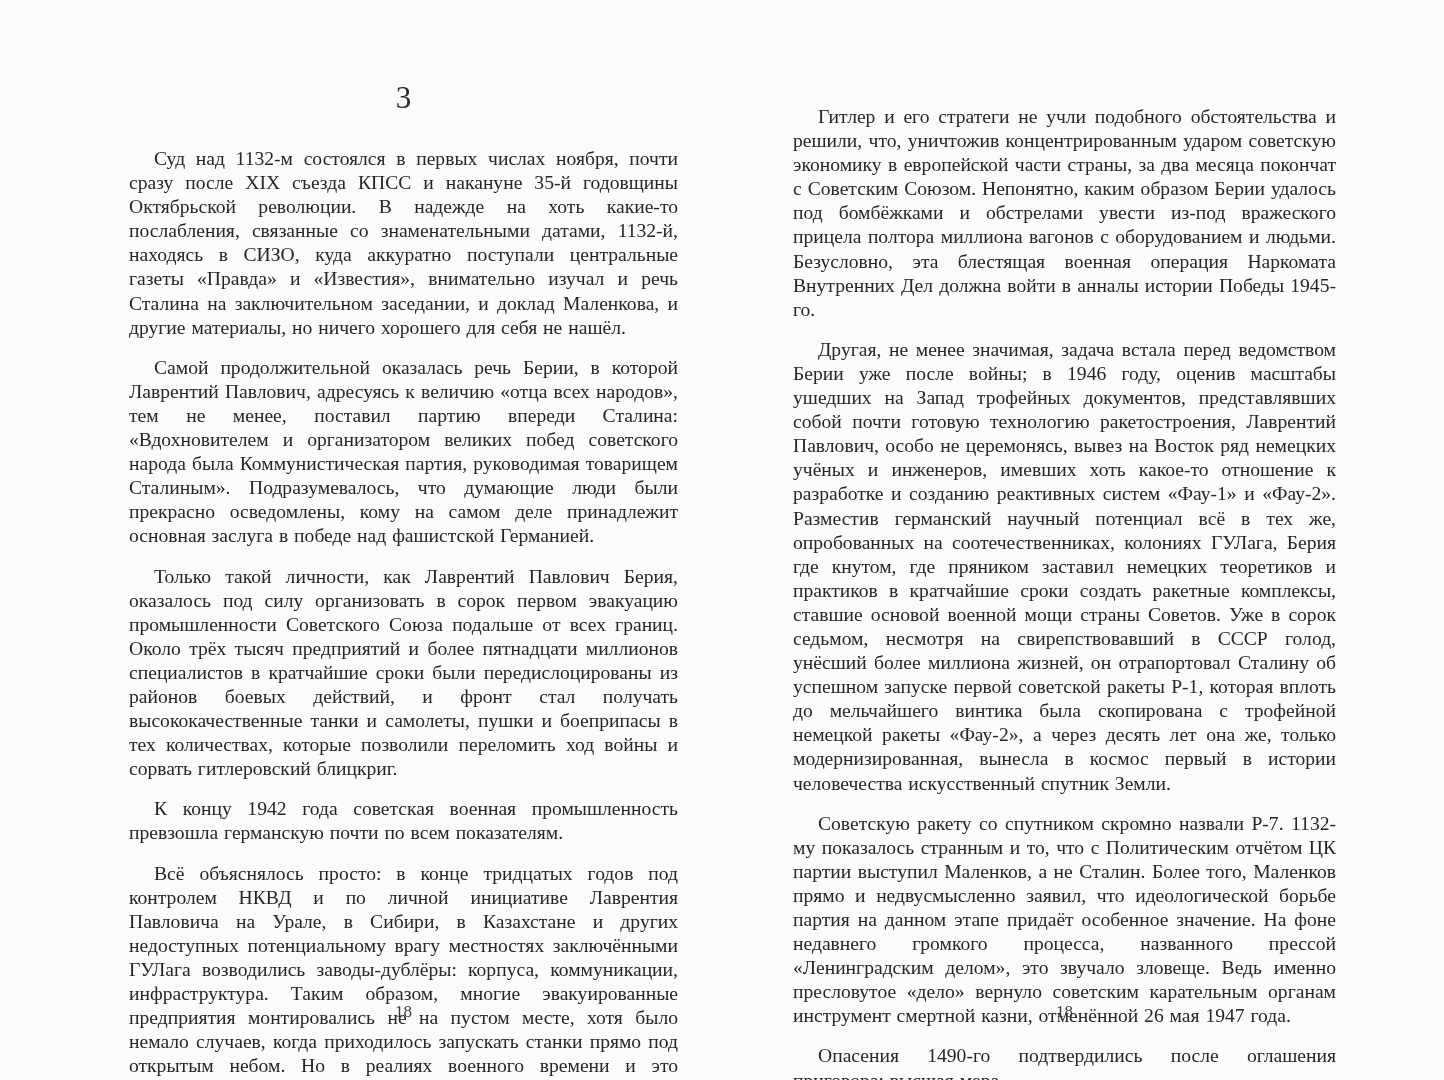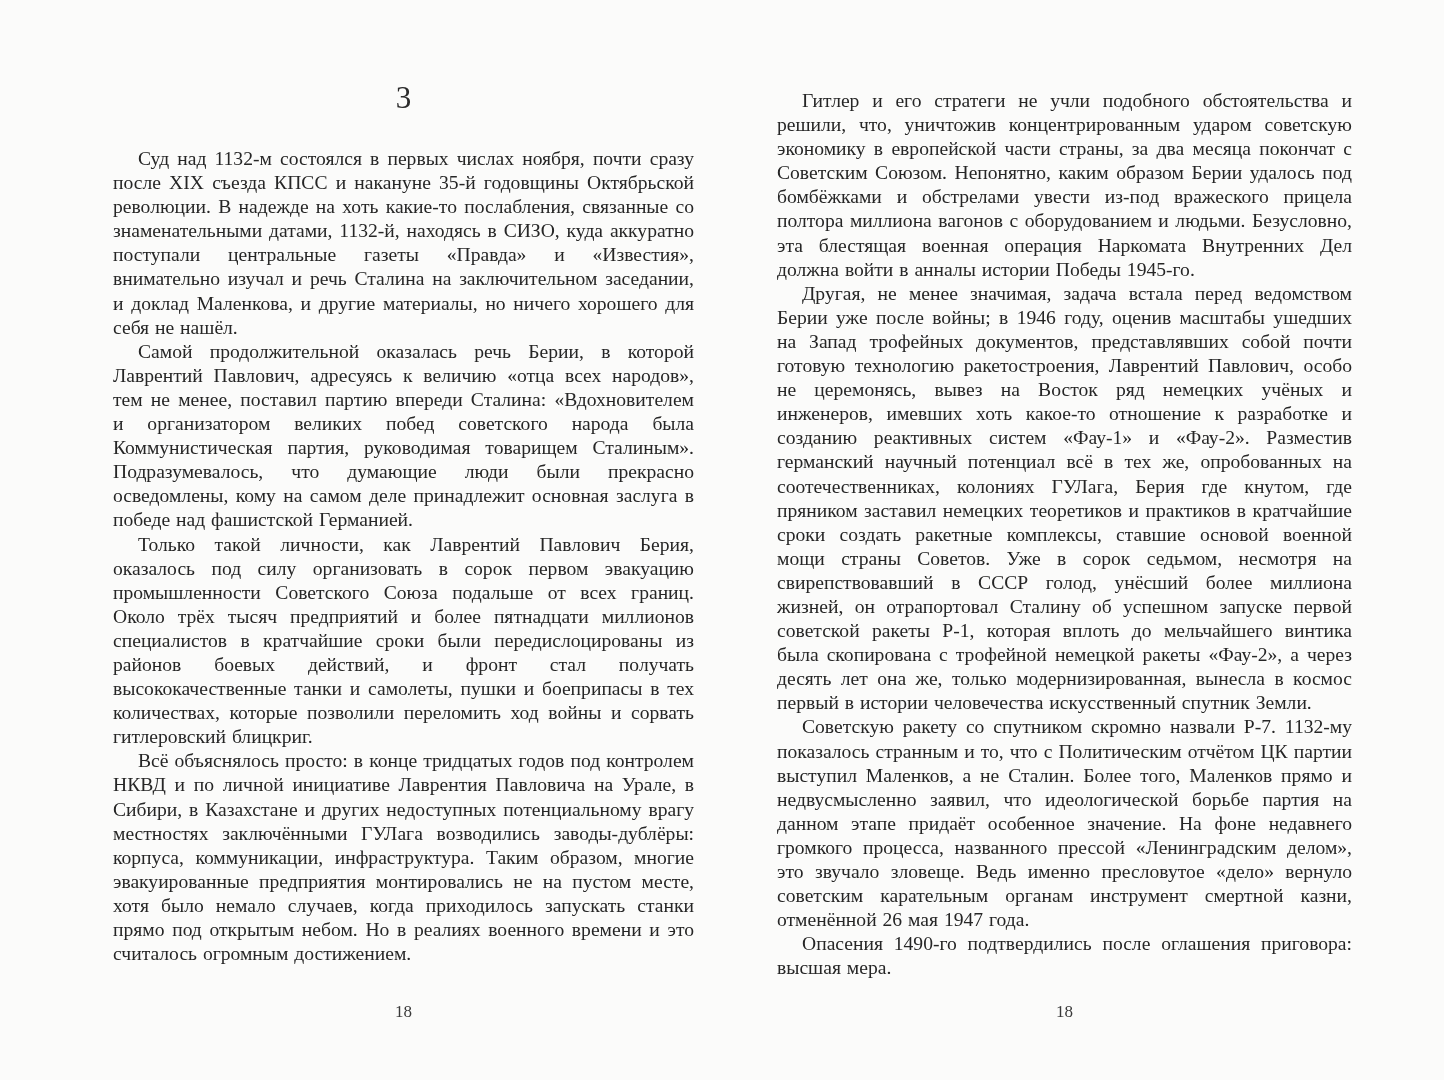--- a/index.html
+++ b/index.html
@@ -34,21 +34,21 @@
     width: 575px;
   }
   .chapter-heading {
     font-size: 31px;
     line-height: 32px;
     text-align: center;
     margin: 0 0 33px 0;
     color: #2b2b2b;
   }
   .page-body p {
-    margin: 0;
+    margin: 16px;
     padding: 0;
     text-align: justify;
     text-indent: 25px;
     font-size: 19.6px;
     line-height: 24.1px;
     word-spacing: 1px;
     color: #262626;
   }
   .page-number {
     position: absolute;
@@ -71,20 +71,21 @@
 <body>
 
 <div class="spread">
 
   <div class="page-column left-column">
     <div class="chapter-heading">3</div>
     <div class="page-body">
       <p>Суд над 1132-м состоялся в первых числах ноября, почти сразу после XIX съезда КПСС и накануне 35-й годовщины Октябрьской революции. В надежде на хоть какие-то послабления, связанные со знаменательными датами, 1132-й, находясь в СИЗО, куда аккуратно поступали центральные газеты «Правда» и «Известия», внимательно изучал и речь Сталина на заключительном заседании, и доклад Маленкова, и другие материалы, но ничего хорошего для себя не нашёл.</p>
       <p>Самой продолжительной оказалась речь Берии, в которой Лаврентий Павлович, адресуясь к величию «отца всех народов», тем не менее, поставил партию впереди Сталина: «Вдохновителем и организатором великих побед советского народа была Коммунистическая партия, руководимая товарищем Сталиным». Подразумевалось, что думающие люди были прекрасно осведомлены, кому на самом деле принадлежит основная заслуга в победе над фашистской Германией.</p>
       <p>Только такой личности, как Лаврентий Павлович Берия, оказалось под силу организовать в сорок первом эвакуацию промышленности Советского Союза подальше от всех границ. Около трёх тысяч предприятий и более пятнадцати миллионов специалистов в кратчайшие сроки были передислоцированы из районов боевых действий, и фронт стал получать высококачественные танки и самолеты, пушки и боеприпасы в тех количествах, которые позволили переломить ход войны и сорвать гитлеровский блицкриг.</p>
+      <p>К концу 1942 года советская военная промышленность превзошла германскую почти по всем показателям.</p>
       <p>Всё объяснялось просто: в конце тридцатых годов под контролем НКВД и по личной инициативе Лаврентия Павловича на Урале, в Сибири, в Казахстане и других недоступных потенциальному врагу местностях заключёнными ГУЛага возводились заводы-дублёры: корпуса, коммуникации, инфраструктура. Таким образом, многие эвакуированные предприятия монтировались не на пустом месте, хотя было немало случаев, когда приходилось запускать станки прямо под открытым небом. Но в реалиях военного времени и это считалось огромным достижением.</p>
     </div>
   </div>
 
   <div class="page-column right-column">
     <div class="page-body">
       <p>Гитлер и его стратеги не учли подобного обстоятельства и решили, что, уничтожив концентрированным ударом советскую экономику в европейской части страны, за два месяца покончат с Советским Союзом. Непонятно, каким образом Берии удалось под бомбёжками и обстрелами увести из-под вражеского прицела полтора миллиона вагонов с оборудованием и людьми. Безусловно, эта блестящая военная операция Наркомата Внутренних Дел должна войти в анналы истории Победы 1945-го.</p>
       <p>Другая, не менее значимая, задача встала перед ведомством Берии уже после войны; в 1946 году, оценив масштабы ушедших на Запад трофейных документов, представлявших собой почти готовую технологию ракетостроения, Лаврентий Павлович, особо не церемонясь, вывез на Восток ряд немецких учёных и инженеров, имевших хоть какое-то отношение к разработке и созданию реактивных систем «Фау-1» и «Фау-2». Разместив германский научный потенциал всё в тех же, опробованных на соотечественниках, колониях ГУЛага, Берия где кнутом, где пряником заставил немецких теоретиков и практиков в кратчайшие сроки создать ракетные комплексы, ставшие основой военной мощи страны Советов. Уже в сорок седьмом, несмотря на свирепствовавший в СССР голод, унёсший более миллиона жизней, он отрапортовал Сталину об успешном запуске первой советской ракеты Р-1, которая вплоть до мельчайшего винтика была скопирована с трофейной немецкой ракеты «Фау-2», а через десять лет она же, только модернизированная, вынесла в космос первый в истории человечества искусственный спутник Земли.</p>
       <p>Советскую ракету со спутником скромно назвали Р-7. 1132-му показалось странным и то, что с Политическим отчётом ЦК партии выступил Маленков, а не Сталин. Более того, Маленков прямо и недвусмысленно заявил, что идеологической борьбе партия на данном этапе придаёт особенное значение. На фоне недавнего громкого процесса, названного прессой «Ленинградским делом», это звучало зловеще. Ведь именно пресловутое «дело» вернуло советским карательным органам инструмент смертной казни, отменённой 26 мая 1947 года.</p>
       <p>Опасения 1490-го подтвердились после оглашения приговора: высшая мера.</p>

